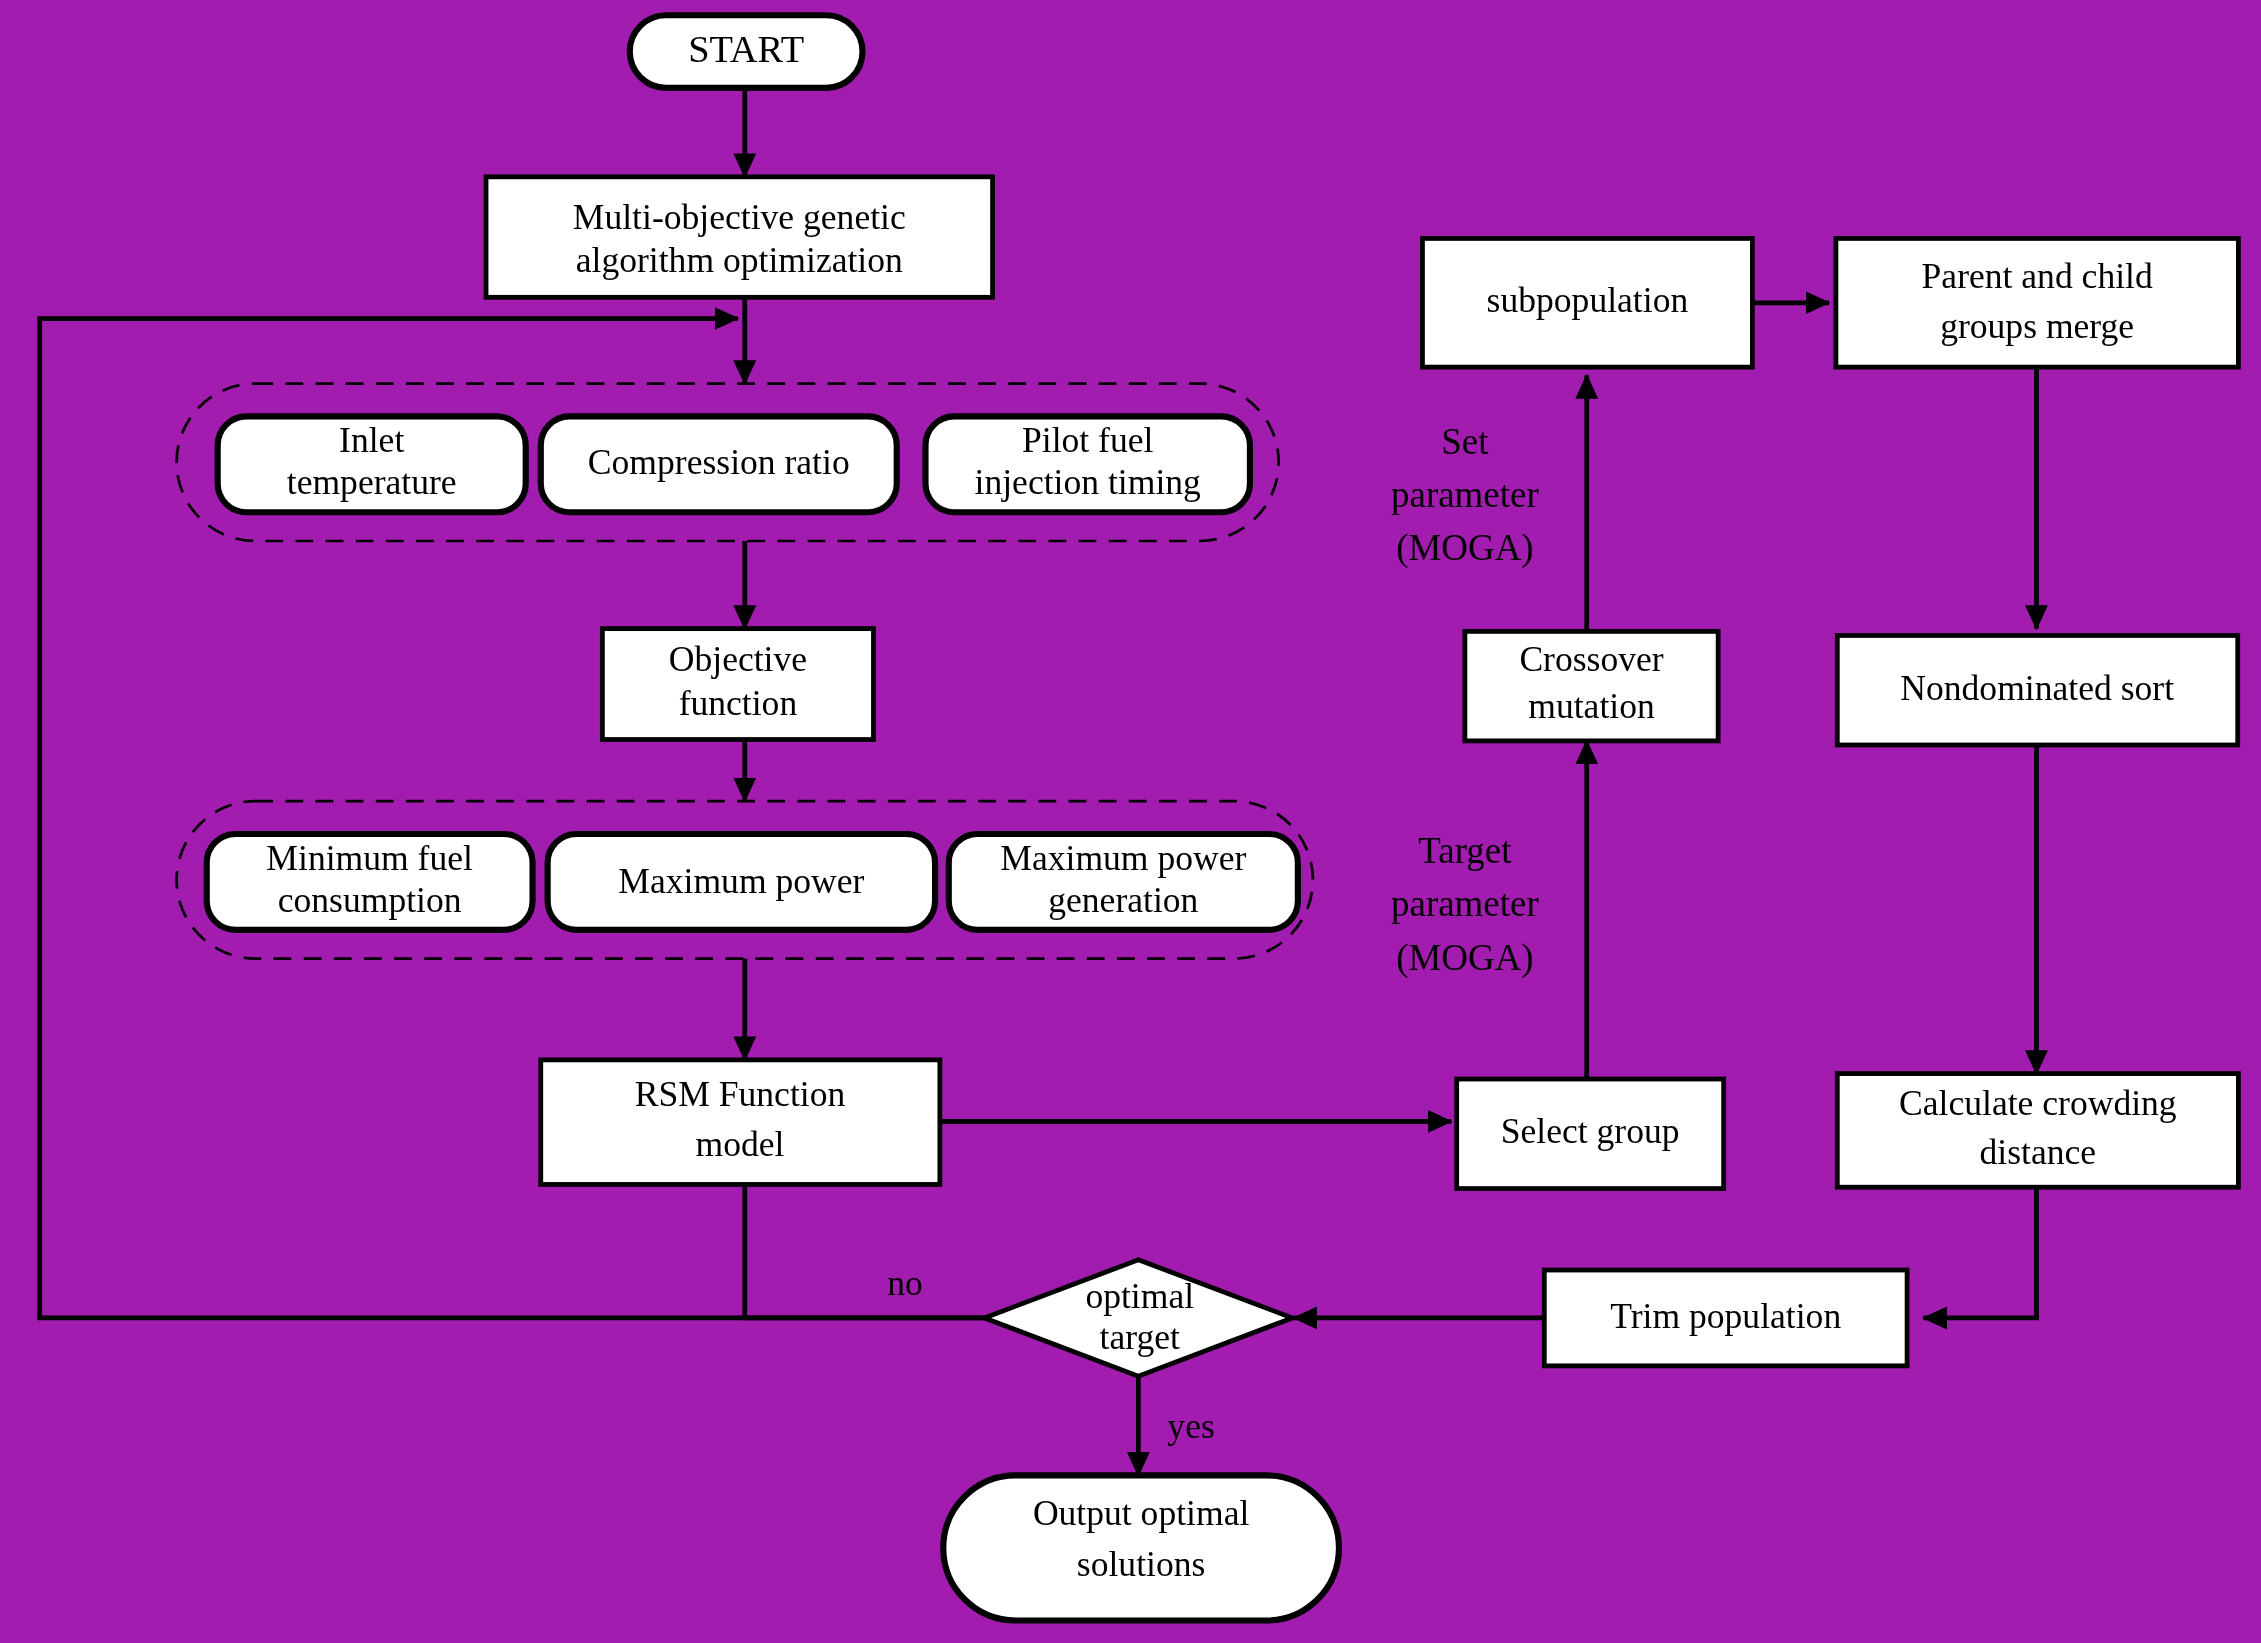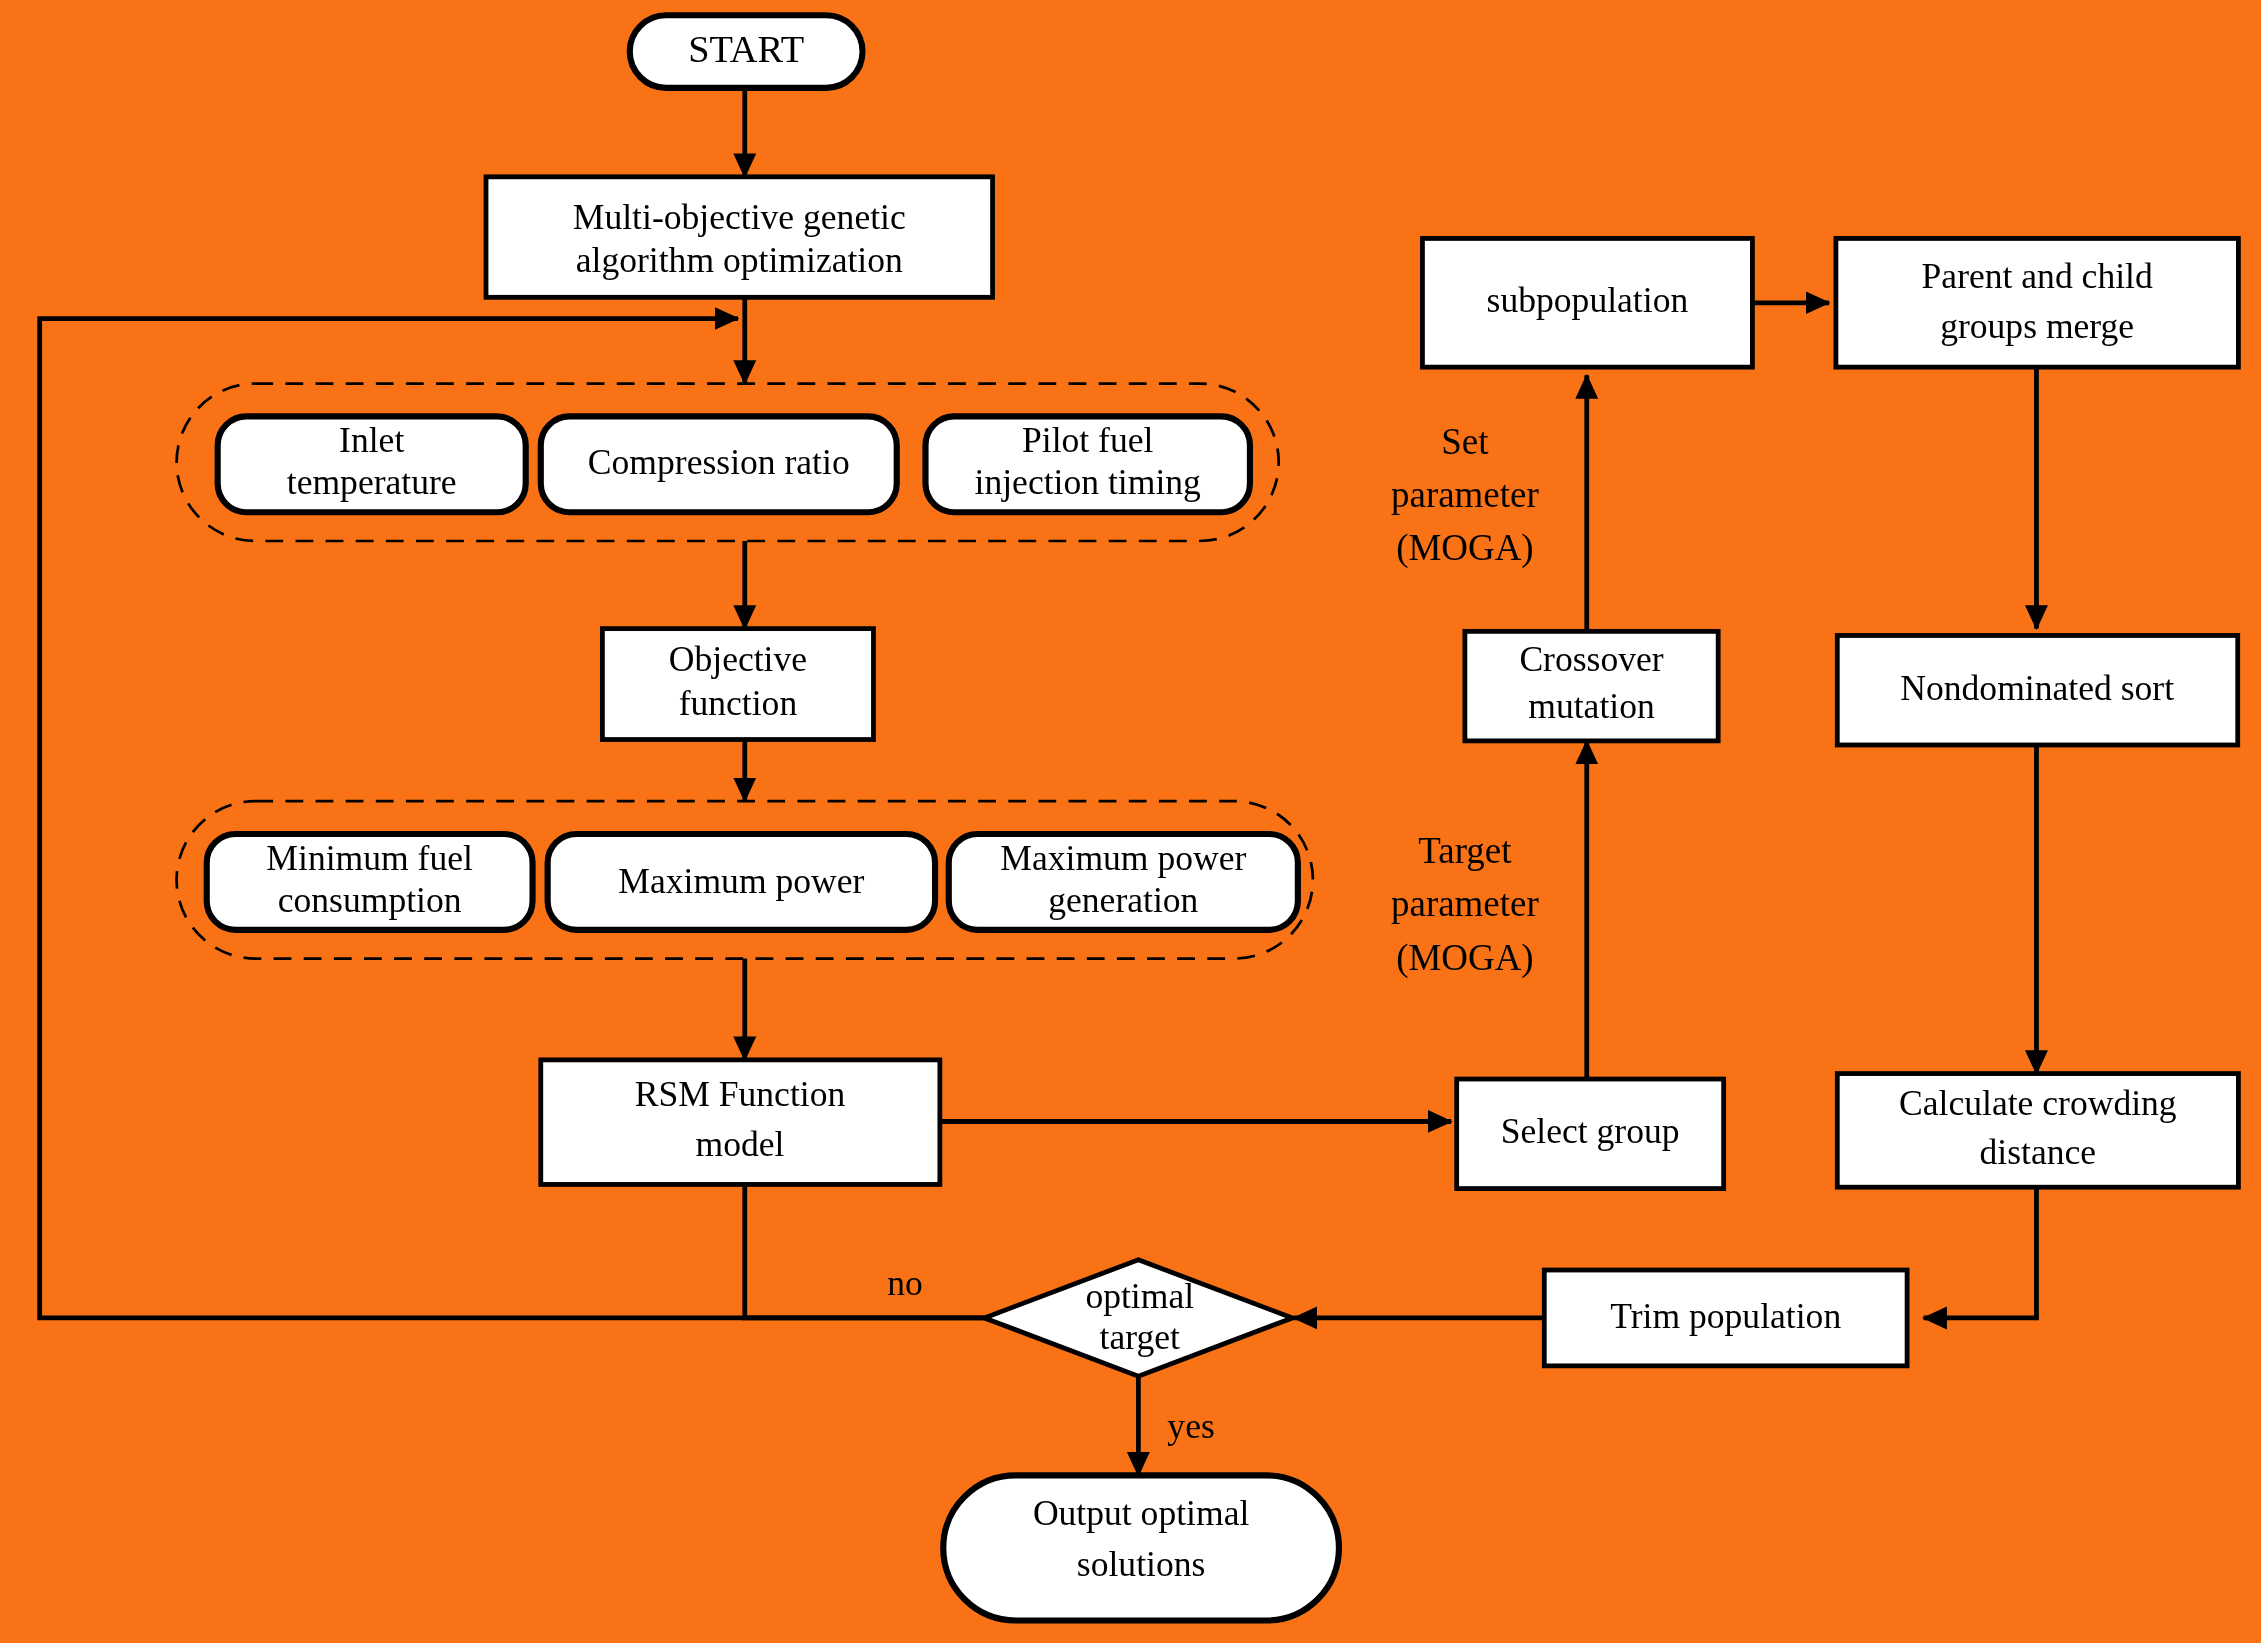--- a/index.html
+++ b/index.html
@@ -4,21 +4,21 @@
 <style>
   html, body {
     margin: 0;
     padding: 0;
     background: #ffffff;
   }
   #flowchart-root {
     position: relative;
     width: 2261px;
     height: 1644px;
-    background: #f97316;
+    background: #a21caf;
     font-family: "Liberation Serif", "DejaVu Serif", serif;
   }
   svg#flow-svg {
     position: absolute;
     inset: 0;
     width: 2261px;
     height: 1644px;
     display: block;
   }
   .node-rect {

